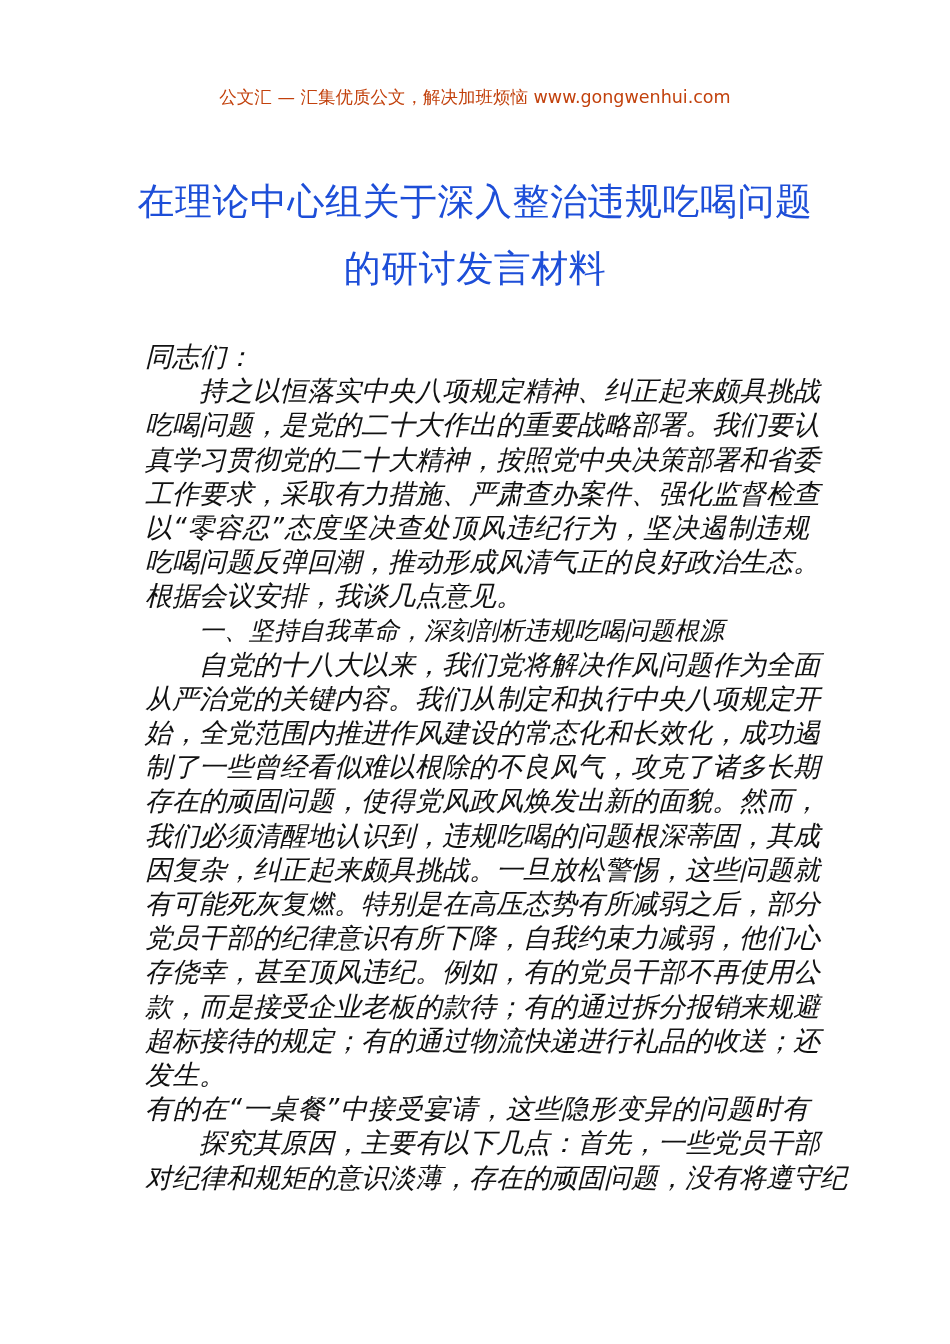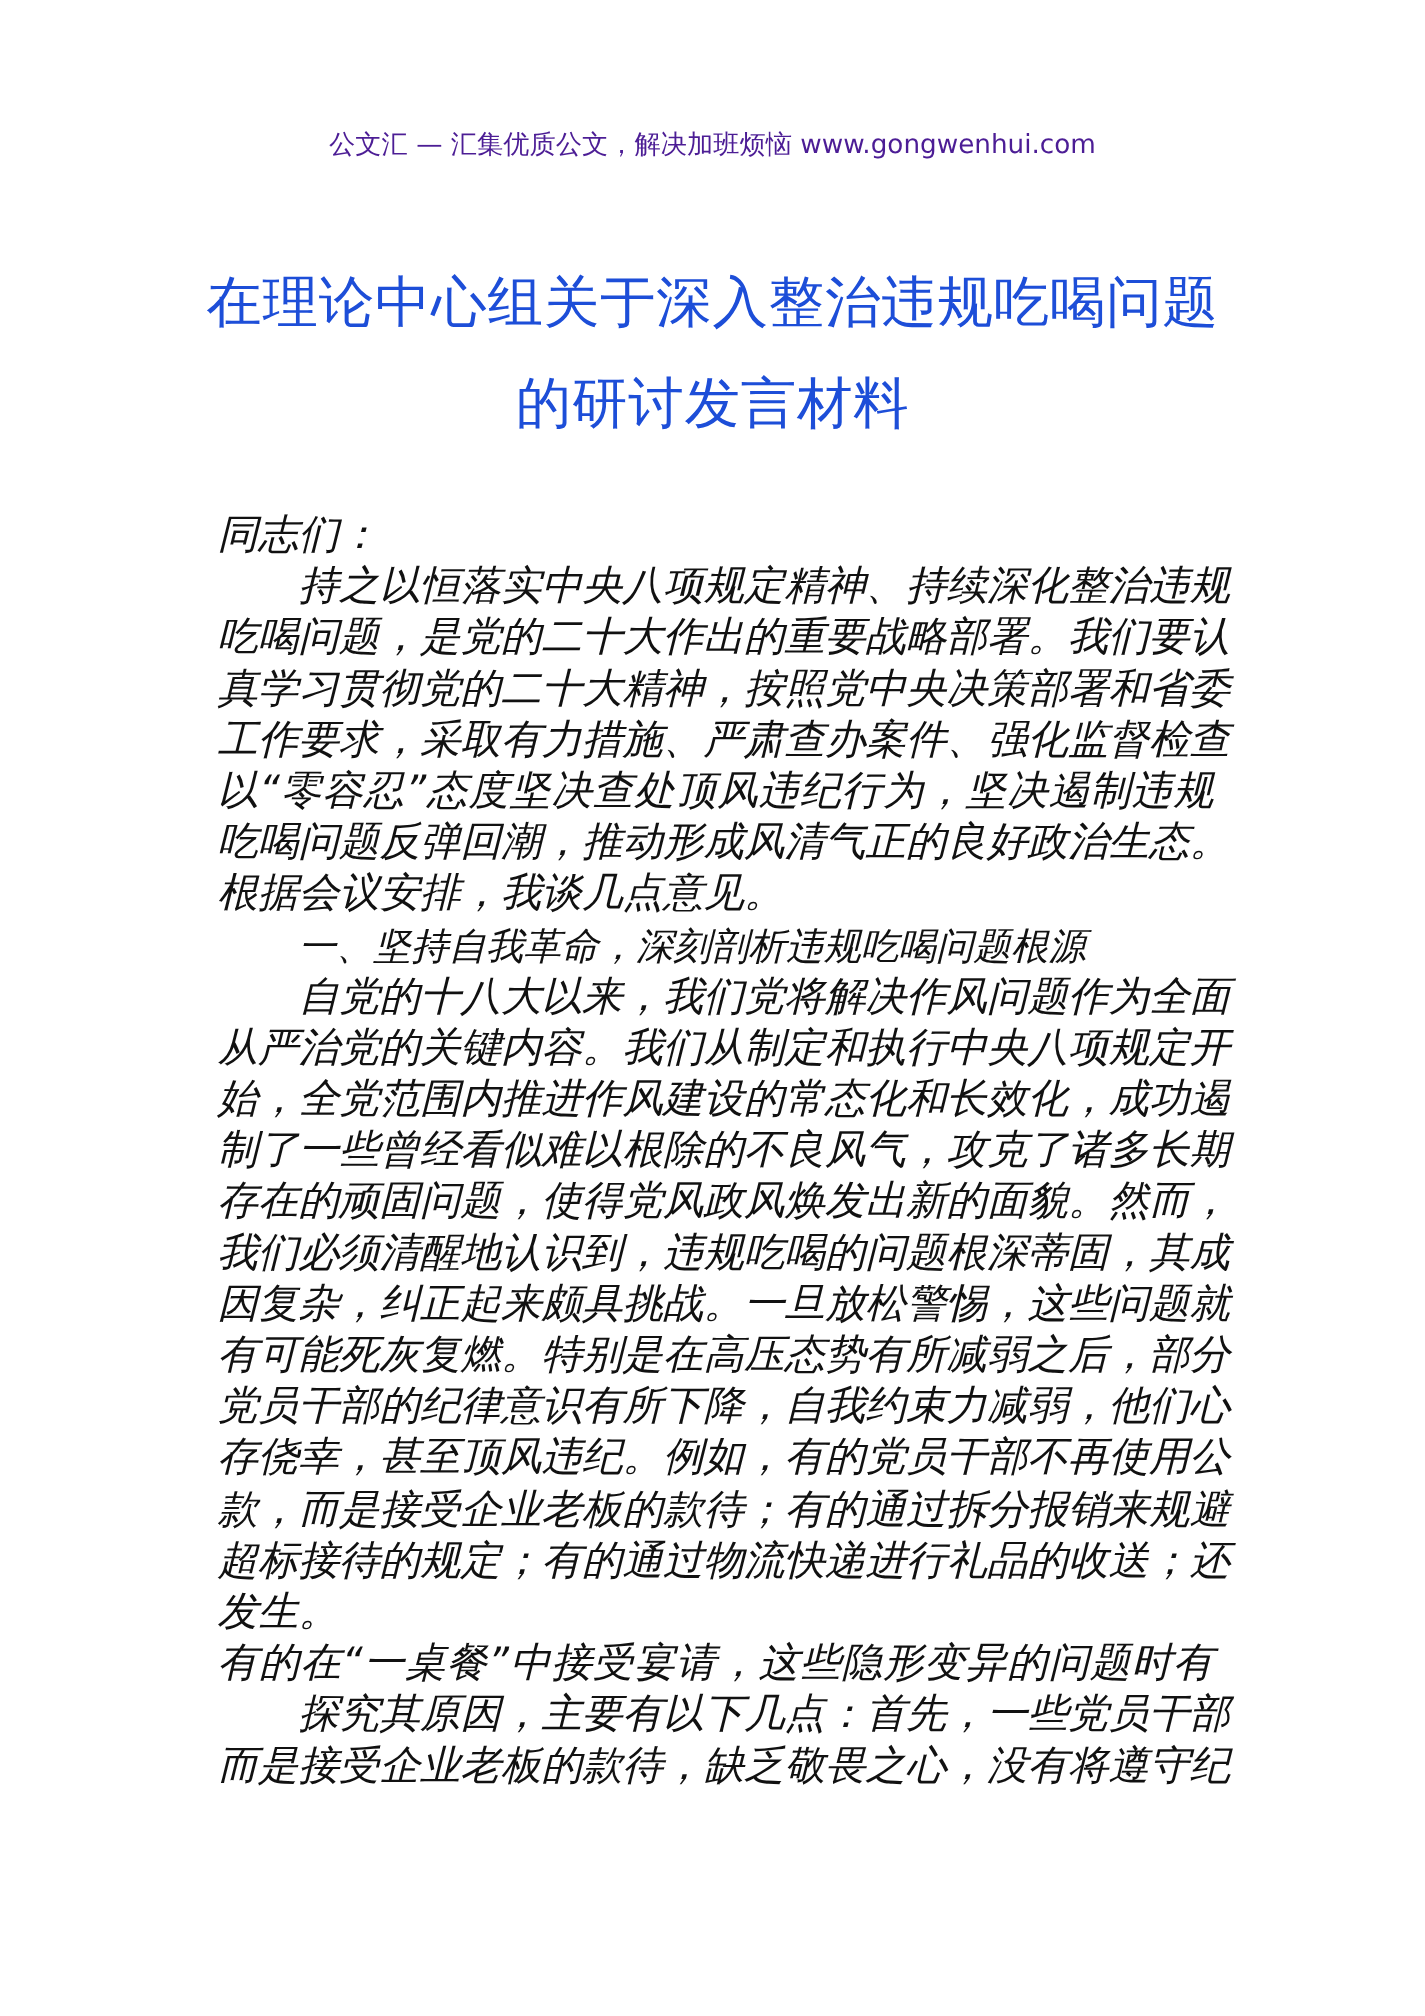--- a/index.html
+++ b/index.html
@@ -1,20 +1,20 @@
 <!DOCTYPE html>
 <html><head>
 <meta charset="utf-8">
 <style>
   html, body { margin: 0; padding: 0; background: #ffffff; }
   body { width: 950px; height: 1344px; position: relative; overflow: hidden; }
   .page { position: absolute; left: 0; top: 0; width: 950px; height: 1344px; background: #fff; }
   .header-banner {
     position: absolute; top: 84px; left: 0; width: 950px; text-align: center;
-    font-family: "DejaVu Sans", sans-serif; font-size: 17.5px; color: #4c1d95;
+    font-family: "DejaVu Sans", sans-serif; font-size: 17.5px; color: #c2410c;
     letter-spacing: 0px; line-height: 26px;
   }
   .title {
     position: absolute; left: 0; width: 950px; text-align: center;
     font-family: Liberation Sans, sans-serif; font-size: 37px; color: #1d4ed8;
     line-height: 48px; letter-spacing: 0.5px;
   }
   .title.l1 { top: 178px; }
   .title.l2 { top: 245px; }
   .body {
@@ -31,21 +31,21 @@
 <body>
 
 <div class="page">
   <div class="header-banner">公文汇 — 汇集优质公文，解决加班烦恼 www.gongwenhui.com</div>
 
   <div class="title l1">在理论中心组关于深入整治违规吃喝问题</div>
   <div class="title l2">的研讨发言材料</div>
 
   <div class="body">
     <span class="line last">同志们：</span>
-    <span class="line indent">持之以恒落实中央八项规定精神、持续深化整治违规</span>
+    <span class="line indent">持之以恒落实中央八项规定精神、纠正起来颇具挑战</span>
     <span class="line">吃喝问题，是党的二十大作出的重要战略部署。我们要认</span>
     <span class="line">真学习贯彻党的二十大精神，按照党中央决策部署和省委</span>
     <span class="line">工作要求，采取有力措施、严肃查办案件、强化监督检查</span>
     <span class="line">以“零容忍”态度坚决查处顶风违纪行为，坚决遏制违规</span>
     <span class="line">吃喝问题反弹回潮，推动形成风清气正的良好政治生态。</span>
     <span class="line last">根据会议安排，我谈几点意见。</span>
     <span class="line heading">一、坚持自我革命，深刻剖析违规吃喝问题根源</span>
     <span class="line indent">自党的十八大以来，我们党将解决作风问题作为全面</span>
     <span class="line">从严治党的关键内容。我们从制定和执行中央八项规定开</span>
     <span class="line">始，全党范围内推进作风建设的常态化和长效化，成功遏</span>
@@ -54,15 +54,15 @@
     <span class="line">我们必须清醒地认识到，违规吃喝的问题根深蒂固，其成</span>
     <span class="line">因复杂，纠正起来颇具挑战。一旦放松警惕，这些问题就</span>
     <span class="line">有可能死灰复燃。特别是在高压态势有所减弱之后，部分</span>
     <span class="line">党员干部的纪律意识有所下降，自我约束力减弱，他们心</span>
     <span class="line">存侥幸，甚至顶风违纪。例如，有的党员干部不再使用公</span>
     <span class="line">款，而是接受企业老板的款待；有的通过拆分报销来规避</span>
     <span class="line">超标接待的规定；有的通过物流快递进行礼品的收送；还</span>
     <span class="line last">发生。</span>
     <span class="line">有的在“一桌餐”中接受宴请，这些隐形变异的问题时有</span>
     <span class="line indent">探究其原因，主要有以下几点：首先，一些党员干部</span>
-    <span class="line">而是接受企业老板的款待，缺乏敬畏之心，没有将遵守纪</span>
+    <span class="line">对纪律和规矩的意识淡薄，存在的顽固问题，没有将遵守纪</span>
   </div>
 </div>
 
 </body></html>

